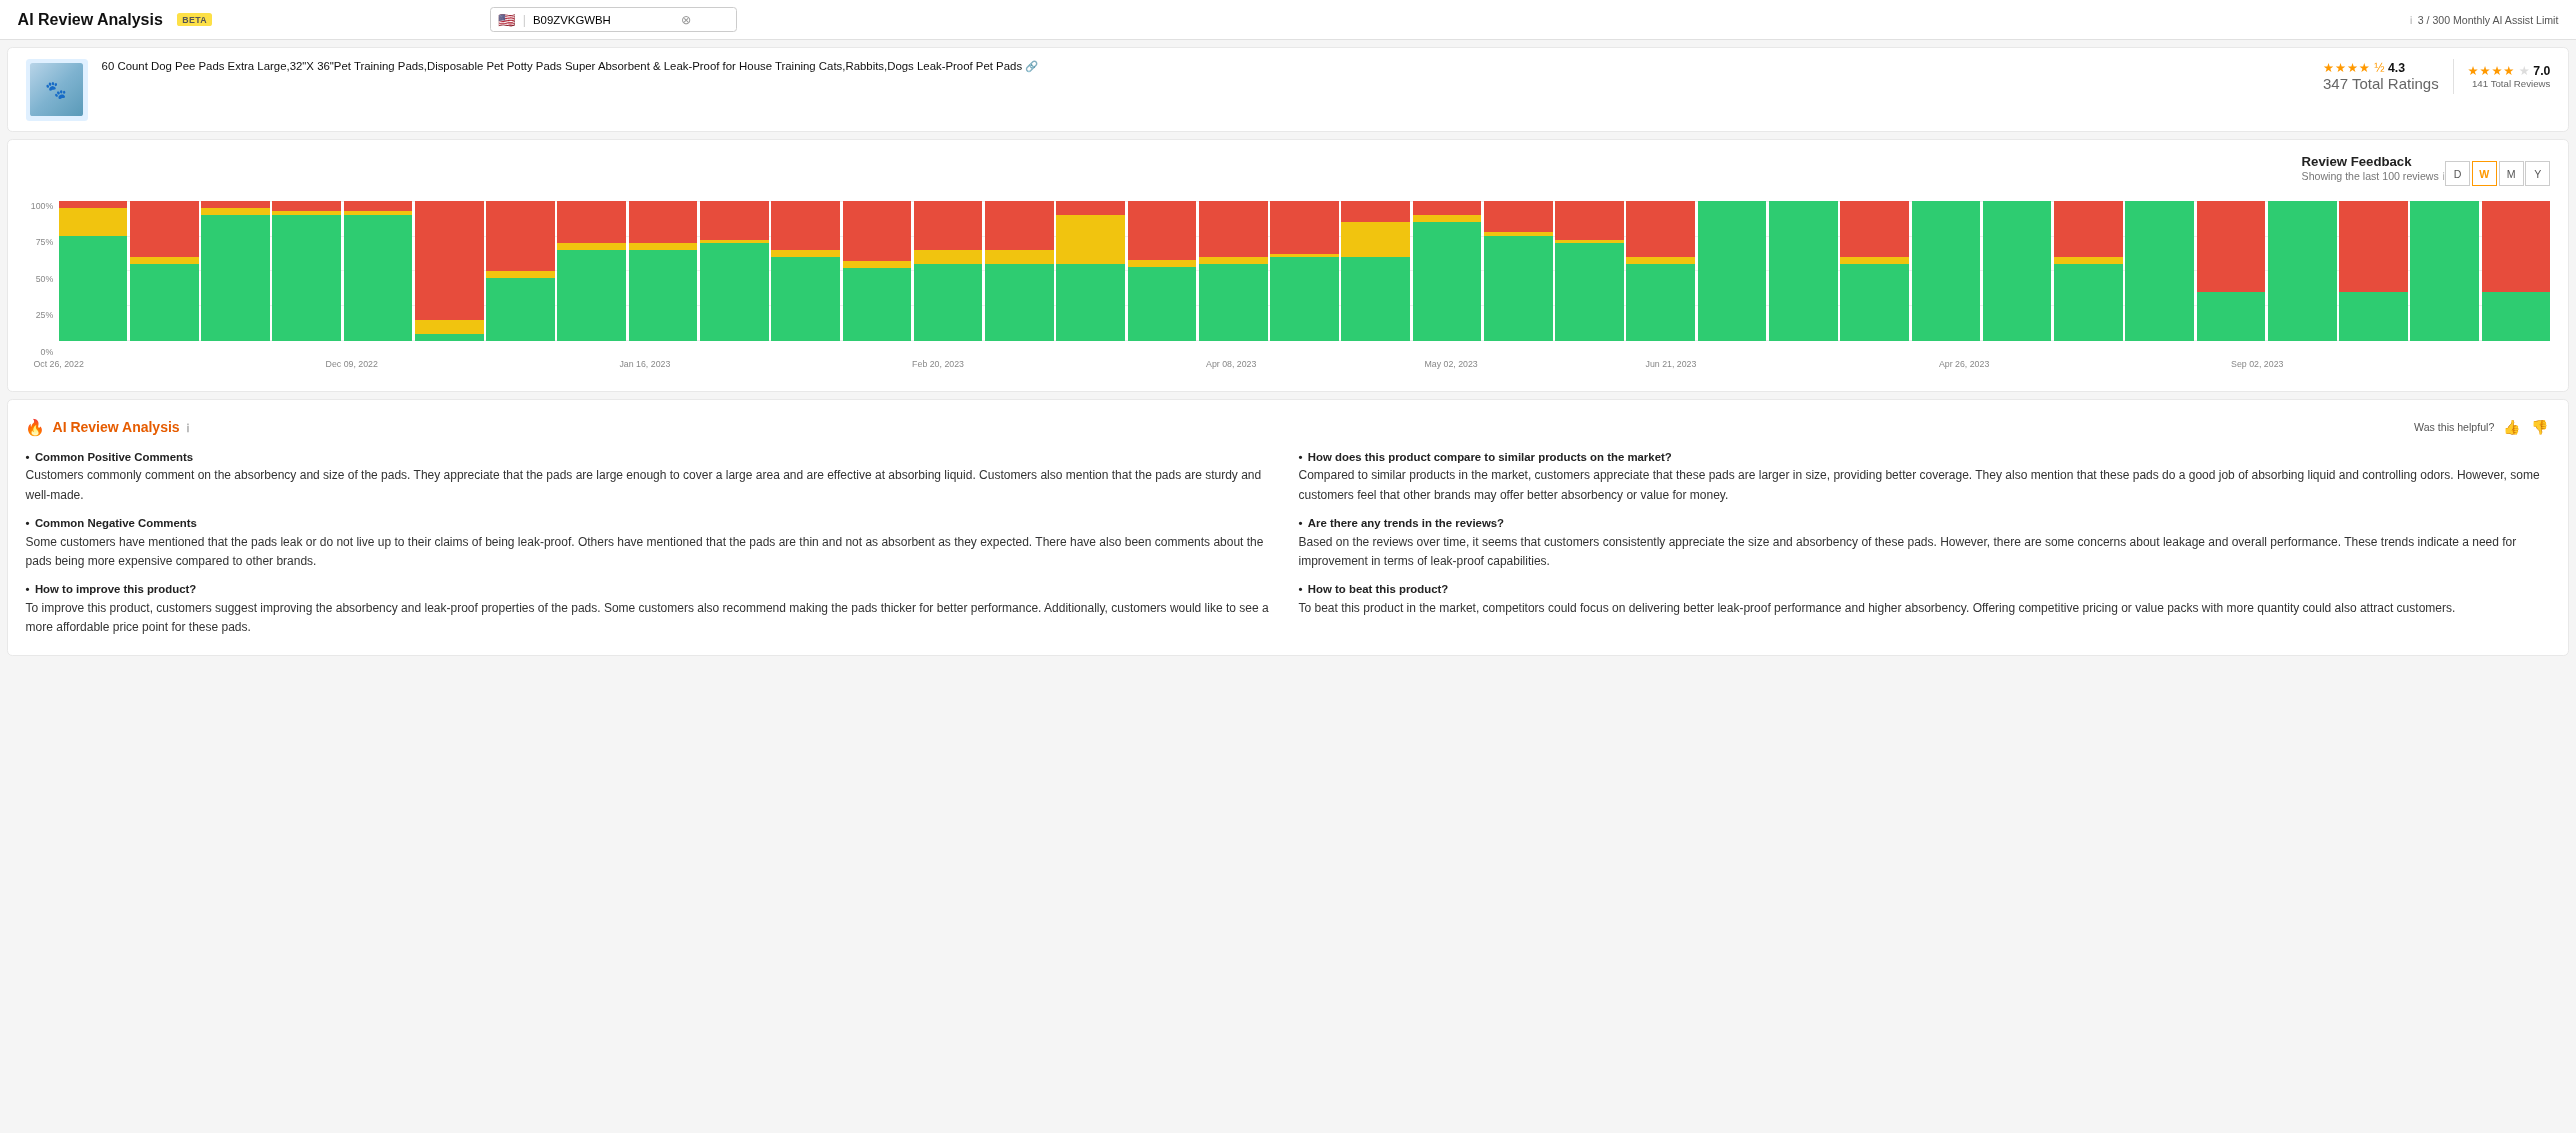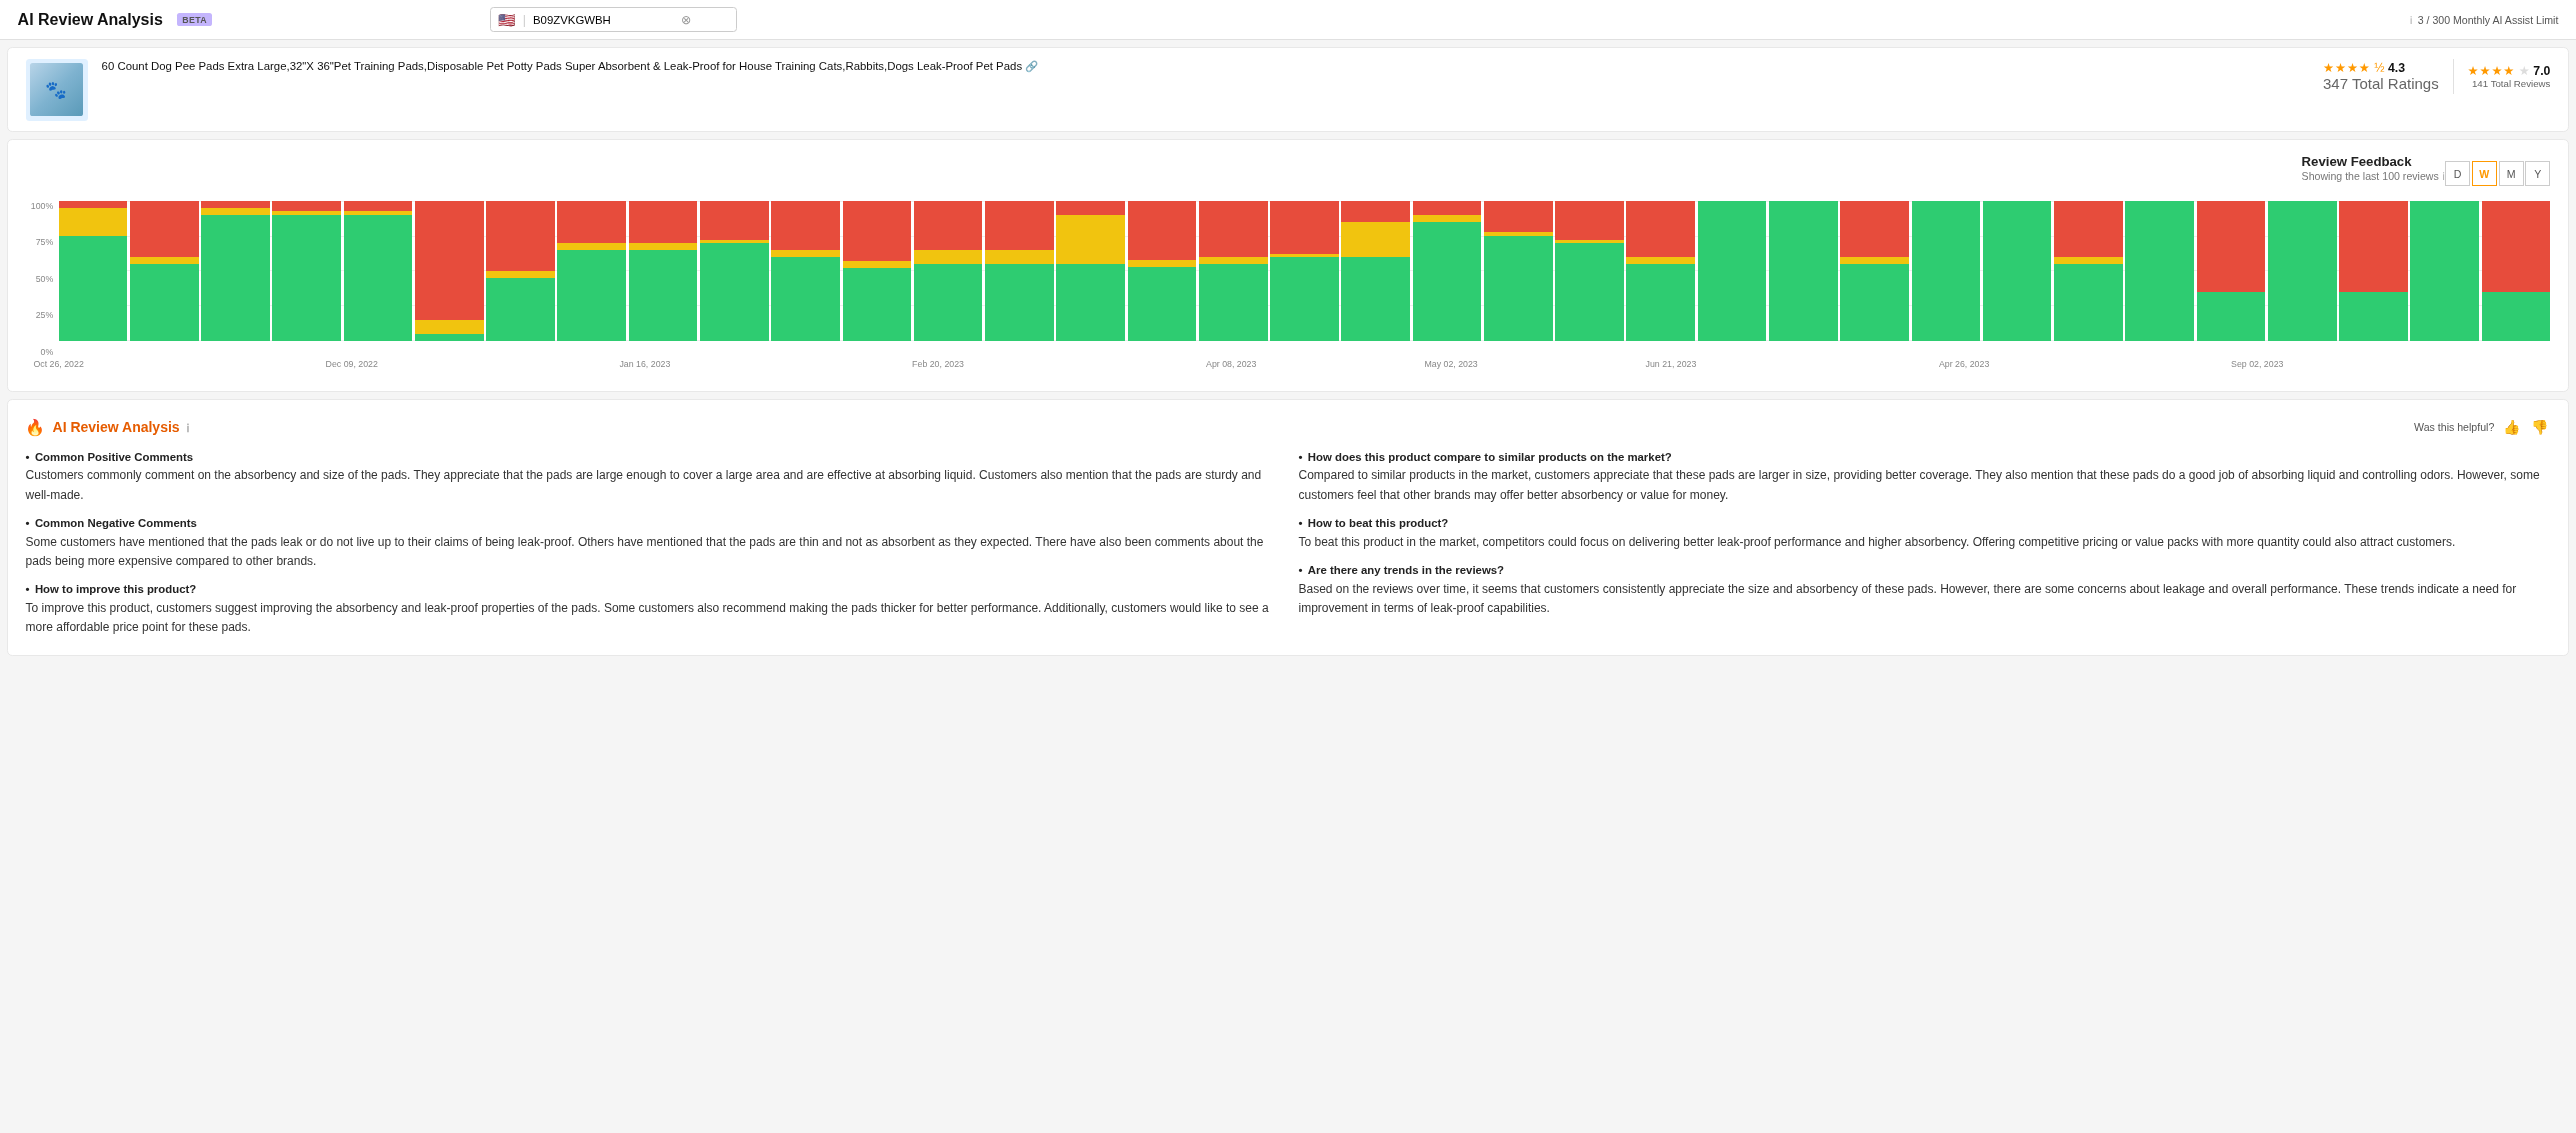--- a/index.html
+++ b/index.html
@@ -1,21 +1,21 @@
 <!DOCTYPE html>
 <html style="font-size:14px"><head>
   <meta charset="utf-8">
   <style>
     * { box-sizing: border-box; margin: 0; padding: 0; }
     body { font-family: -apple-system, BlinkMacSystemFont, 'Segoe UI', Arial, sans-serif; background: #f5f5f5; font-size: 11.4px; color: #222; }
 
     
     .header { background: #fff; border-bottom: 0.9px solid #e0e0e0; padding: 7px 17.6px; display: flex; align-items: center; gap: 14px; }
     .header-title { font-size: 16px; font-weight: 700; color: #111; white-space: nowrap; }
-    .beta-badge { background: #c4b5fd; color: #555; font-size: 8.8px; font-weight: 600; padding: 1.8px 5.3px; border-radius: 2.6px; letter-spacing: 0.4px; }
+    .beta-badge { background: #fde047; color: #555; font-size: 8.8px; font-weight: 600; padding: 1.8px 5.3px; border-radius: 2.6px; letter-spacing: 0.4px; }
     .header-search { display: flex; align-items: center; border: 0.9px solid #ccc; border-radius: 3.5px; padding: 3.5px 7px; gap: 7px; width: 247px; margin-left: auto; }
     .flag-icon { font-size: 14px; }
     .search-input { border: none; outline: none; font-size: 11.4px; width: 141px; }
     .clear-icon { cursor: pointer; color: #999; font-size: 12.3px; }
     .header-right { display: flex; align-items: center; gap: 5.3px; margin-left: auto; font-size: 10.6px; color: #555; }
 
     
     .product-section { background: #fff; margin: 7px; border-radius: 5.3px; padding: 10.6px 17.6px; display: flex; align-items: flex-start; gap: 14px; border: 0.9px solid #e8e8e8; }
     .product-image { width: 62px; height: 62px; background: #e0f0ff; border-radius: 3.5px; overflow: hidden; display: flex; align-items: center; justify-content: center; flex-shrink: 0; }
     .product-image-inner { width: 53px; height: 53px; background: linear-gradient(135deg, #b8d4e8 0%, #7fb3d0 50%, #5a9ab8 100%); border-radius: 2.6px; position: relative; }
@@ -350,23 +350,23 @@
           <div class="ai-item-title"><span class="bullet">•</span>How to improve this product?</div>
           <div class="ai-item-text">To improve this product, customers suggest improving the absorbency and leak-proof properties of the pads. Some customers also recommend making the pads thicker for better performance. Additionally, customers would like to see a more affordable price point for these pads.</div>
         </div>
       </div>
     <div class="ai-column" id="ai-right">
         <div class="ai-item">
           <div class="ai-item-title"><span class="bullet">•</span>How does this product compare to similar products on the market?</div>
           <div class="ai-item-text">Compared to similar products in the market, customers appreciate that these pads are larger in size, providing better coverage. They also mention that these pads do a good job of absorbing liquid and controlling odors. However, some customers feel that other brands may offer better absorbency or value for money.</div>
         </div>
         <div class="ai-item">
+          <div class="ai-item-title"><span class="bullet">•</span>Are there any trends in the reviews?</div>
+          <div class="ai-item-text">Based on the reviews over time, it seems that customers consistently appreciate the size and absorbency of these pads. However, there are some concerns about leakage and overall performance. These trends indicate a need for improvement in terms of leak-proof capabilities.</div>
+        </div>
+        <div class="ai-item">
           <div class="ai-item-title"><span class="bullet">•</span>How to beat this product?</div>
           <div class="ai-item-text">To beat this product in the market, competitors could focus on delivering better leak-proof performance and higher absorbency. Offering competitive pricing or value packs with more quantity could also attract customers.</div>
         </div>
-        <div class="ai-item">
-          <div class="ai-item-title"><span class="bullet">•</span>Are there any trends in the reviews?</div>
-          <div class="ai-item-text">Based on the reviews over time, it seems that customers consistently appreciate the size and absorbency of these pads. However, there are some concerns about leakage and overall performance. These trends indicate a need for improvement in terms of leak-proof capabilities.</div>
-        </div>
       </div>
   </div>
 </div>
 
 
 </body></html>

